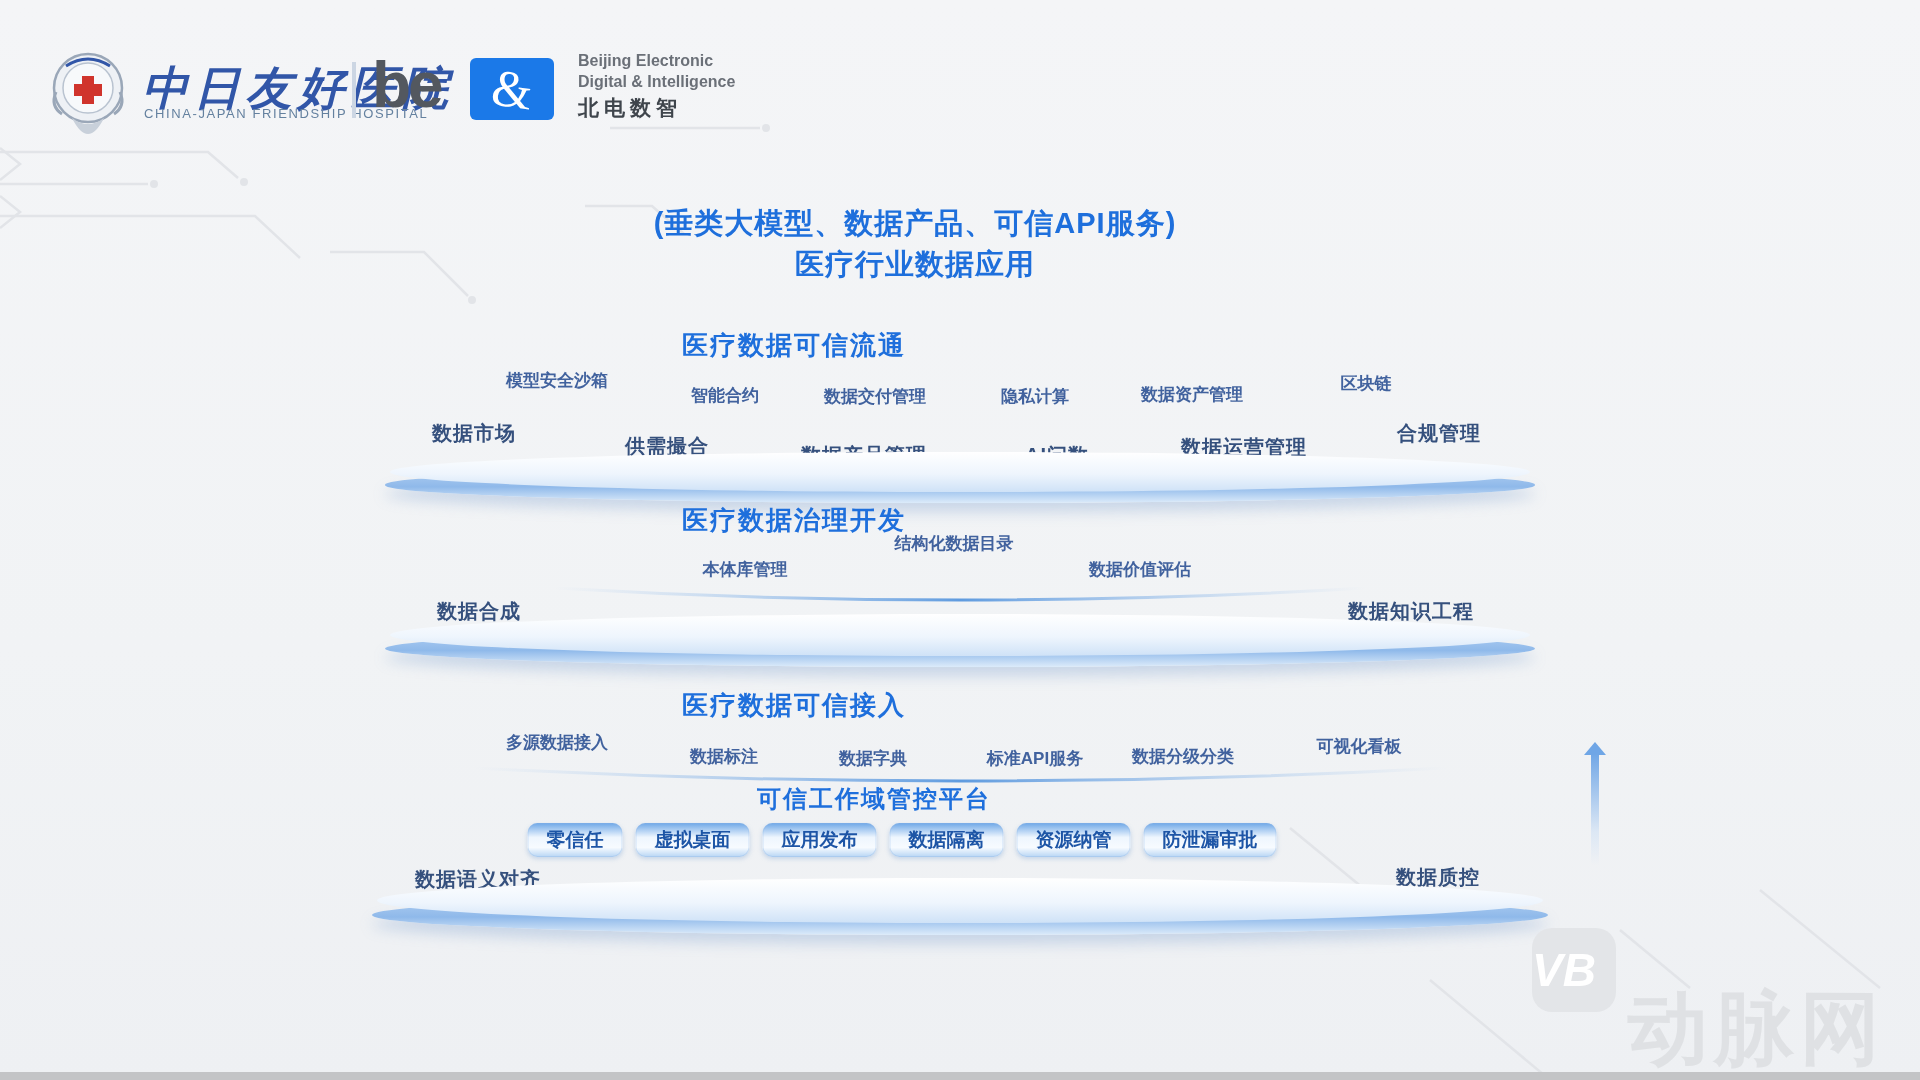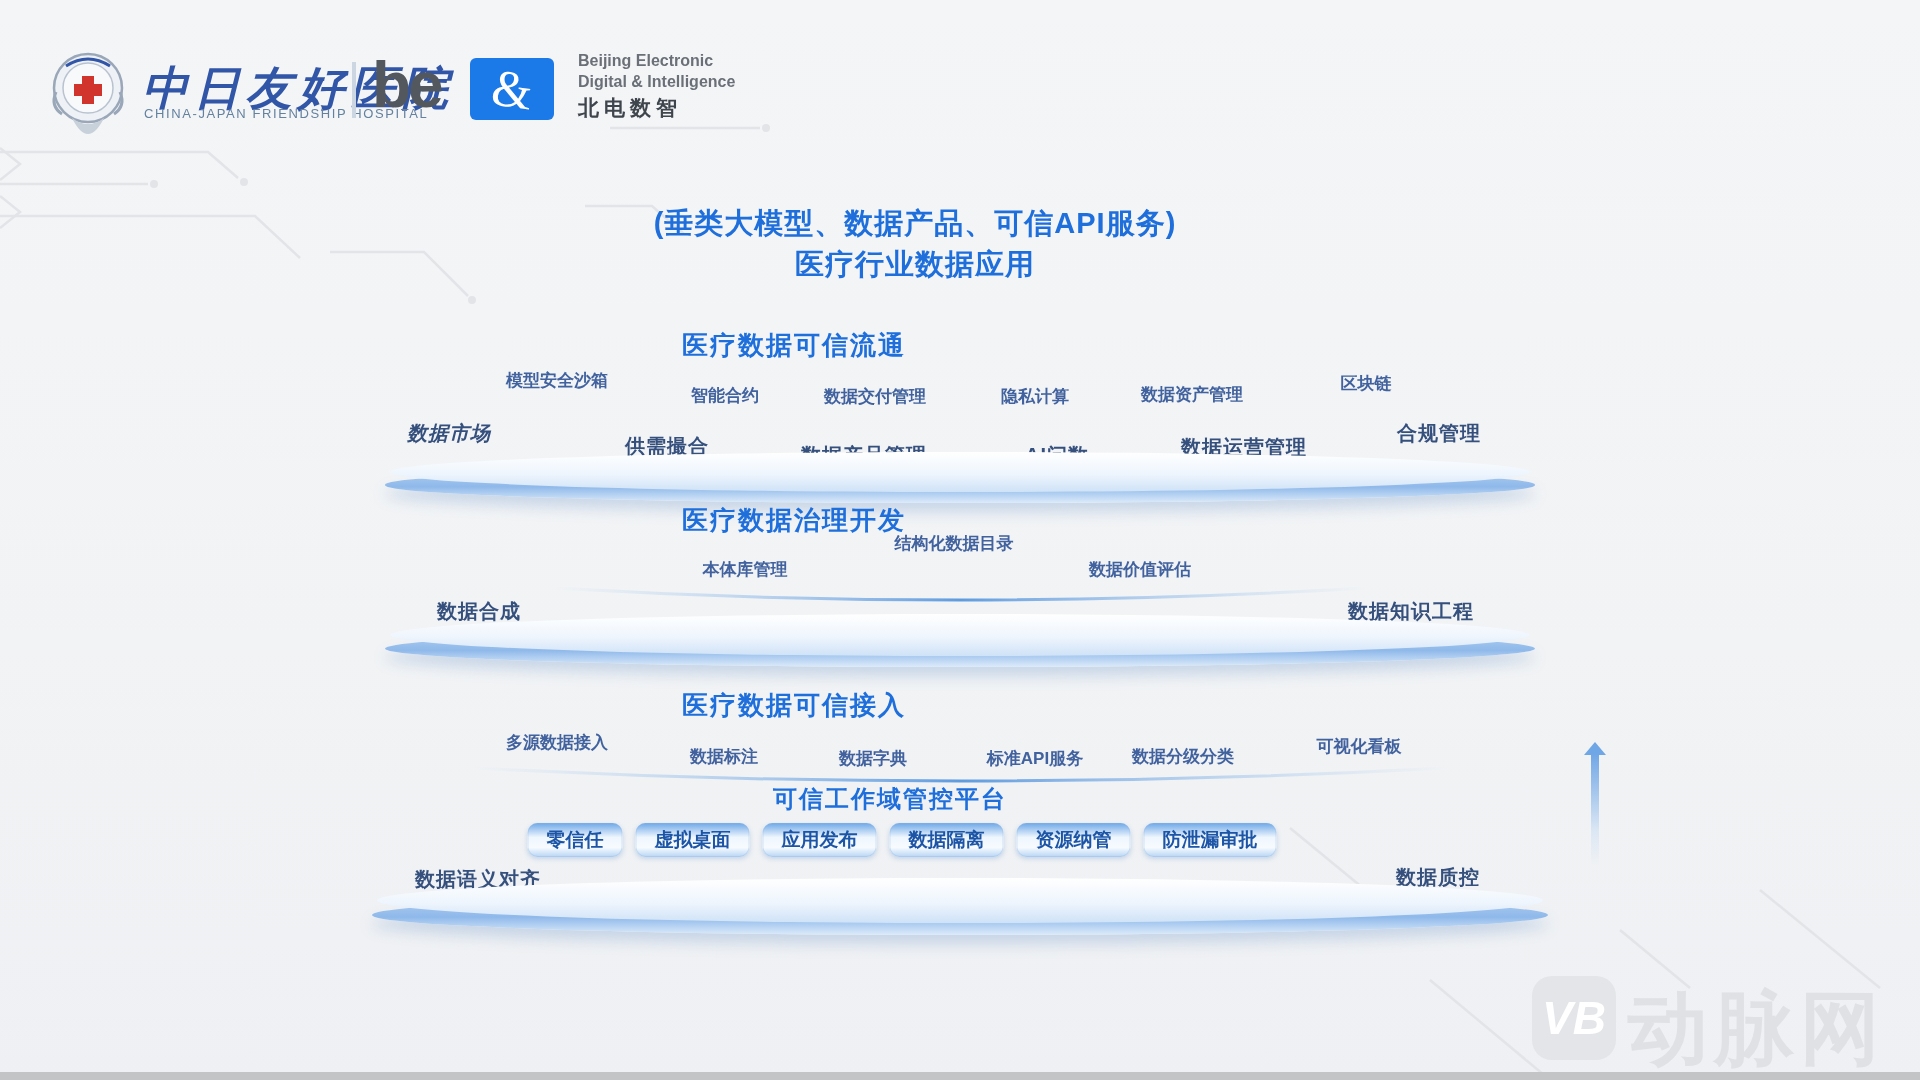--- a/index.html
+++ b/index.html
@@ -15,21 +15,21 @@
   .amp-box{left:470px;top:58px;width:84px;height:62px;background:#1b79e8;border-radius:6px;
            display:flex;align-items:center;justify-content:center;}
   .amp-box span{color:#fff;font-size:52px;font-weight:400;transform:rotate(8deg);font-family:"Liberation Serif",serif;}
   .partner-en{left:578px;top:50px;font-size:16px;color:#6b7078;line-height:21px;font-weight:600;}
   .partner-cn{left:578px;top:94px;font-size:21px;color:#3f454c;letter-spacing:5px;font-weight:600;}
   
   .title{left:0;top:203px;width:1830px;text-align:center;color:#1e6fdc;font-weight:800;
          font-size:29px;line-height:41px;letter-spacing:1px;}
   
   .sec-header{left:16px;width:1556px;text-align:center;color:#1e6fdc;font-weight:800;font-size:26px;letter-spacing:2px;}
-  .sub-header{left:16px;width:1748px;text-align:center;color:#1e6fdc;font-weight:800;font-size:24px;letter-spacing:2px;}
+  .sub-header{left:0;width:1748px;text-align:center;color:#1e6fdc;font-weight:800;font-size:24px;letter-spacing:2px;}
   
   .row{position:absolute;inset:0;pointer-events:none;}
   .row span{position:absolute;transform:translateX(-50%);white-space:nowrap;}
   .lbl-sm span{font-size:17px;font-weight:600;color:#41629e;}
   .lbl-lg span{font-size:20px;font-weight:700;color:#35507d;letter-spacing:1px;}
   
   .pills{left:50%;top:823px;transform:translateX(-58px) translateX(-50%);display:flex;gap:13px;}
   .pills span{display:inline-block;padding:4px 19px;border-radius:10px;font-size:19px;font-weight:700;color:#1d55a6;
       background:linear-gradient(180deg,#6ea7e7 0%,#eef6fe 42%,#f7fbff 72%,#b7d5f4 100%);
       box-shadow:0 2px 4px rgba(120,160,210,.35), inset 0 0 0 1px rgba(140,180,230,.35);white-space:nowrap;}
@@ -41,22 +41,22 @@
   .plate-top{position:absolute;left:5px;right:5px;top:0;height:84%;border-radius:50%;
       background:linear-gradient(180deg,#ffffff 0%,#eef5fd 55%,#cfe2f7 100%);}
   
   .arc{position:absolute;}
   
   .up-arrow-head{left:1584px;top:742px;width:0;height:0;border-left:11px solid transparent;
       border-right:11px solid transparent;border-bottom:13px solid #6fa6e6;}
   .up-arrow-stem{left:1591px;top:753px;width:8px;height:112px;
       background:linear-gradient(180deg,#6fa6e6 0%,rgba(190,215,245,.4) 70%,rgba(242,243,245,0) 100%);}
   
-  .wm-box{left:1532px;top:976px;width:84px;height:84px;border-radius:20px;background:#e3e5e8;
-      display:flex;align-items:center;justify-content:center;}
+  .wm-box{left:1532px;top:928px;width:84px;height:84px;border-radius:20px;background:#e3e5e8;
+      display:flex;align-items:center;}
   .wm-box span{color:#fff;font-size:46px;font-weight:800;font-style:italic;}
   .wm-text{left:1628px;top:976px;font-size:80px;font-weight:900;color:#dfe1e4;letter-spacing:6px;}
   
   .bottom-bar{left:0;bottom:0;width:1920px;height:8px;background:#c3c4c6;}
   .decor{left:0;top:0;pointer-events:none;}
 </style>
 </head>
 <body>
 
 <div id="stage">
@@ -111,21 +111,21 @@
   <div class="abs sec-header" style="top:328px">医疗数据可信流通</div>
   <div class="row lbl-sm">
       <span style="left: 557px; top: 369px;">模型安全沙箱</span>
       <span style="left: 725px; top: 384px;">智能合约</span>
       <span style="left: 875px; top: 385px;">数据交付管理</span>
       <span style="left: 1035px; top: 385px;">隐私计算</span>
       <span style="left: 1192px; top: 383px;">数据资产管理</span>
       <span style="left: 1366px; top: 372px;">区块链</span>
     </div>
   <div class="row lbl-lg">
-      <span style="left: 449px; top: 420px; font-style: italic;">数据市场</span>
+      <span style="left: 474px; top: 420px;">数据市场</span>
       <span style="left: 667px; top: 433px;">供需撮合</span>
       <span style="left: 864px; top: 442px;">数据产品管理</span>
       <span style="left: 1057px; top: 442px;">AI问数</span>
       <span style="left: 1244px; top: 434px;">数据运营管理</span>
       <span style="left: 1439px; top: 420px;">合规管理</span>
     </div>
   <div class="platform" style="left:385px;top:452px;width:1150px;height:48px">
     <div class="plate-rim"></div>
       <div class="plate-top"></div>
   </div>

